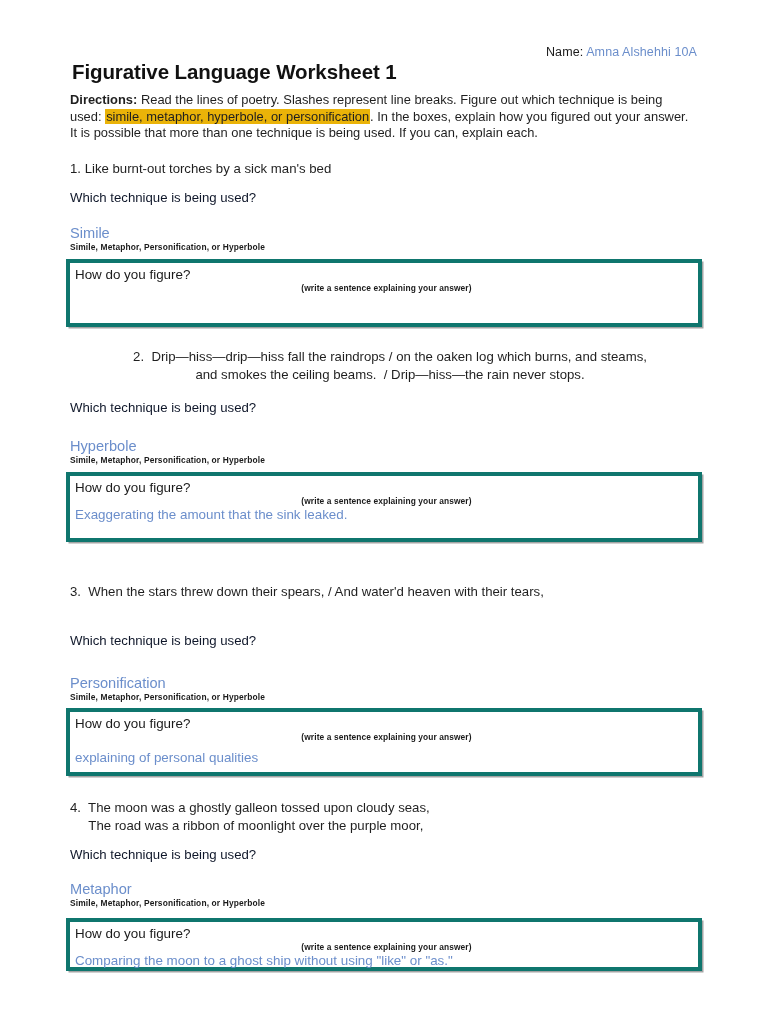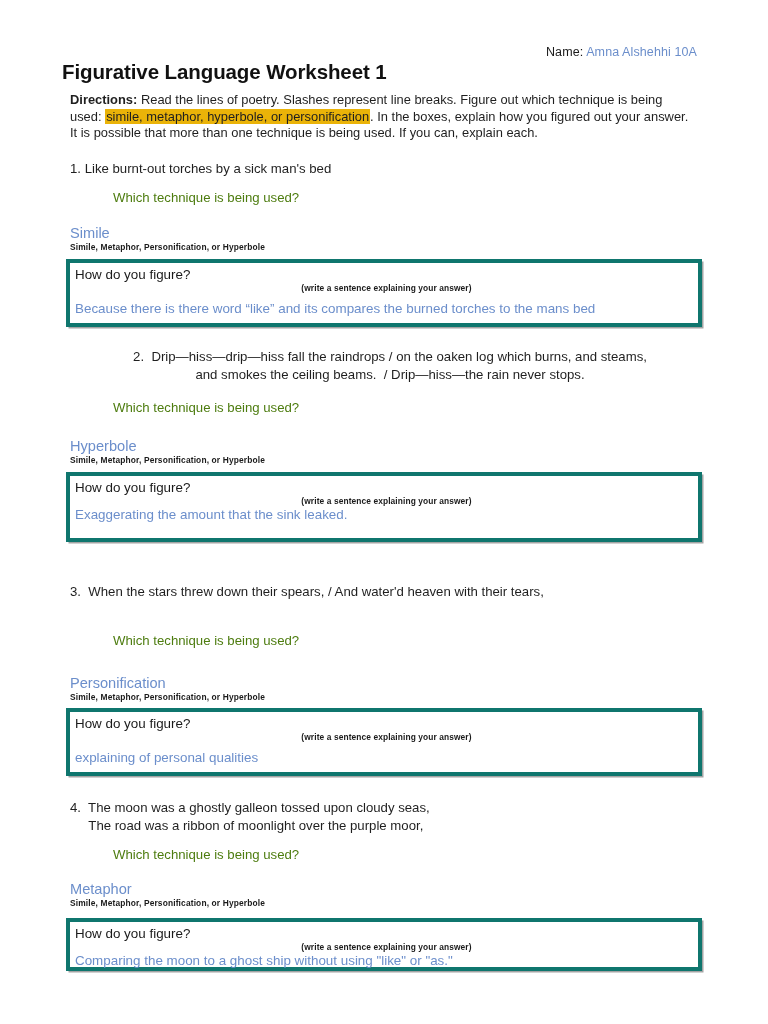--- a/index.html
+++ b/index.html
@@ -32,21 +32,21 @@
     letter-spacing: 0.1px;
     white-space: nowrap;
   }
   .name-label { color: #1a1a1a; }
   .name-value { color: #6b8ecb; }
 
   
   .title {
     position: absolute;
     top: 60px;
-    left: 62px;
+    left: 72px;
     font-size: 20.5px;
     font-weight: bold;
     letter-spacing: -0.1px;
     color: #111;
   }
 
   
   .directions {
     position: absolute;
     top: 92px;
@@ -69,22 +69,21 @@
     width: 640px;
   }
   .q-poem {
     font-size: 13.2px;
     line-height: 18px;
     color: #1f1f1f;
     white-space: pre-wrap;
   }
   .q-prompt {
     font-size: 13.2px;
-    color: #4d7c0f;
-    margin-left: 43px;
+    color: #0f172a;
   }
   .q-answer {
     font-size: 14.6px;
     color: #6b8ecb;
     line-height: 17px;
   }
   .q-choices {
     font-size: 8.4px;
     font-weight: bold;
     color: #1a1a1a;
@@ -143,21 +142,20 @@
   <div class="q" style="top:190px;">
     <div class="q-prompt">Which technique is being used?</div>
   </div>
   <div class="q" style="top:225px;">
     <div class="q-answer">Simile</div>
     <div class="q-choices">Simile, Metaphor, Personification, or Hyperbole</div>
   </div>
   <div class="figbox" style="top:259px; width:636px; height:68px;">
     <div class="figbox-title">How do you figure?</div>
     <div class="figbox-sub">(write a sentence explaining your answer)</div>
-    <div class="figbox-response" style="margin-top:7px;">Because there is there word “like” and its compares the burned torches to the mans bed</div>
   </div>
 
   <div class="q" style="top:348px;text-align:center;">
     <div class="q-poem">2.  Drip—hiss—drip—hiss fall the raindrops / on the oaken log which burns, and steams,
 and smokes the ceiling beams.  / Drip—hiss—the rain never stops.</div>
   </div>
   <div class="q" style="top:400px;">
     <div class="q-prompt">Which technique is being used?</div>
   </div>
   <div class="q" style="top:438px;">

